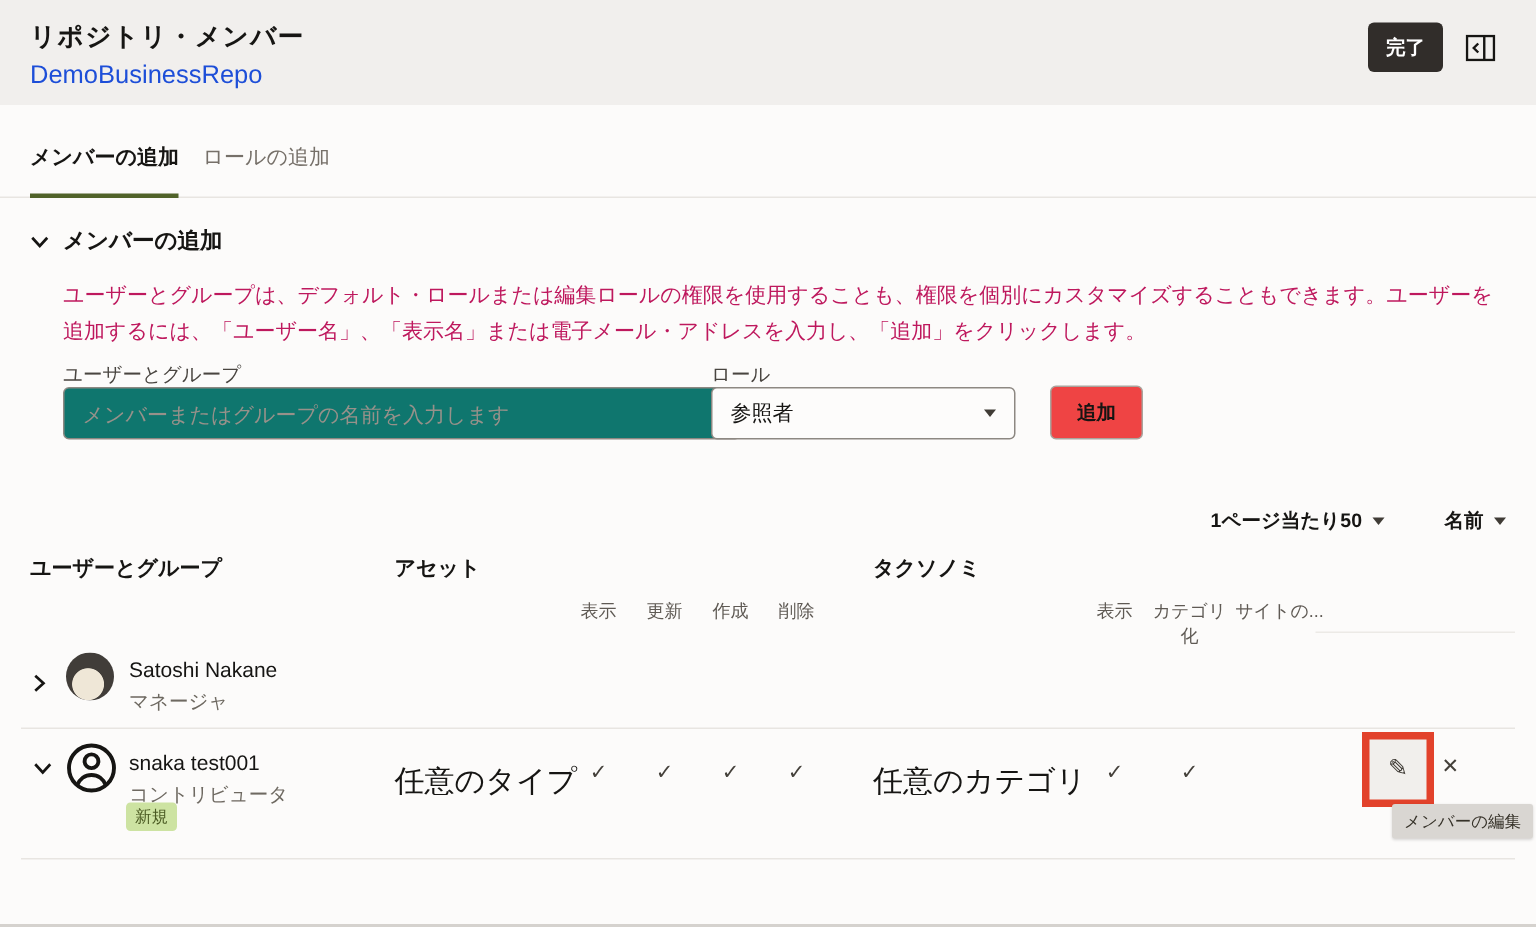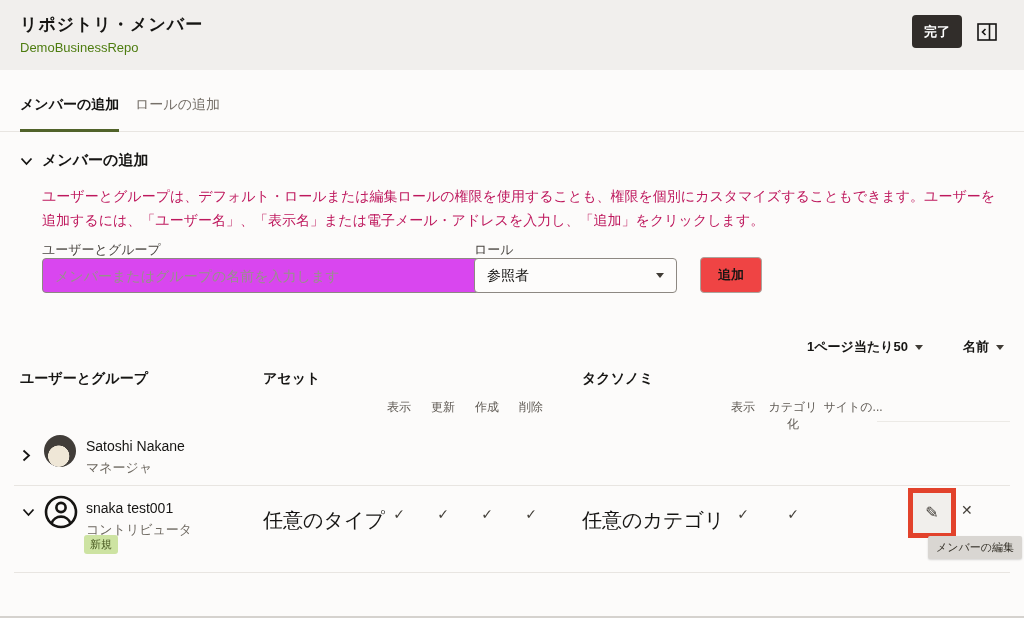--- a/index.html
+++ b/index.html
@@ -3,39 +3,39 @@
 <meta charset="utf-8">
 <style>
   * { margin:0; padding:0; box-sizing:border-box; }
   html,body { width:1024px; height:618px; }
   body { font-family:"Liberation Sans","DejaVu Sans",sans-serif; background:#fcfbfa; color:#161513; }
   #app { position:relative; width:1024px; height:618px; overflow:hidden; background:#fcfbfa; }
 
   
   .hdr { position:absolute; top:0; left:0; width:1024px; height:70px; background:#f1efed; }
   .hdr-title { position:absolute; left:20px; top:13px; font-size:17px; font-weight:bold; letter-spacing:1px; color:#161513; }
-  .hdr-sub { position:absolute; left:20px; top:40px; font-size:13px; color:#4d7c0f; }
+  .hdr-sub { position:absolute; left:20px; top:40px; font-size:17px; color:#1d4ed8; }
   .done-btn { position:absolute; left:912px; top:15px; height:33px; padding:0 12px; background:#312d2a; color:#fff; font-size:13px; font-weight:bold; border:none; border-radius:4px; display:flex; align-items:center; cursor:pointer; }
   .panel-btn { position:absolute; left:977px; top:23px; width:20px; height:18px; background:none; border:none; cursor:pointer; padding:0; }
 
   
   .tabs { position:absolute; top:70px; left:0; width:1024px; height:62px; border-bottom:1px solid #e8e5e1; background:#fcfbfa; }
   .tab { position:absolute; bottom:-1px; font-size:14px; padding-bottom:15px; cursor:pointer; }
   .tab.active { left:20px; font-weight:bold; color:#161513; border-bottom:3px solid #51632a; }
   .tab.inactive { left:135px; color:#767069; border-bottom:3px solid transparent; }
 
   
   .sec-chevron { position:absolute; left:20px; top:157px; }
   .sec-title { position:absolute; left:42px; top:151px; font-size:15px; font-weight:bold; }
   .sec-desc { position:absolute; left:42px; top:184px; width:954px; font-size:14px; line-height:24px; color:#be185d; }
 
   
   .fld-label { position:absolute; top:241px; font-size:13px; color:#494540; }
   .lbl-user { left:42px; } .lbl-role { left:474px; }
-  .txt-input { position:absolute; left:42px; top:258px; width:452px; height:35px; border:1px solid #8d8882; border-radius:4px; background:#d946ef; font-size:14px; padding:0 12px; color:#161513; font-family:inherit; }
+  .txt-input { position:absolute; left:42px; top:258px; width:452px; height:35px; border:1px solid #8d8882; border-radius:4px; background:#0f766e; font-size:14px; padding:0 12px; color:#161513; font-family:inherit; }
   .txt-input::placeholder { color:#97918a; opacity:1; }
   .role-select { position:absolute; left:474px; top:258px; width:203px; height:35px; border:1px solid #8d8882; border-radius:4px; background:#fdfcfb; font-size:14px; display:flex; align-items:center; padding:0 12px; cursor:pointer; }
   .role-select .caret { margin-left:auto; }
   .caret { width:0; height:0; border-left:4px solid transparent; border-right:4px solid transparent; border-top:5px solid #403c36; display:inline-block; }
   .add-btn { position:absolute; left:700px; top:257px; height:36px; padding:0 17px; background:#ef4444; border:1px solid #aaa49d; border-radius:4px; font-size:13px; font-weight:bold; color:#161513; cursor:pointer; }
 
   
   .list-ctrls { position:absolute; top:338px; right:20px; display:flex; gap:40px; align-items:center; }
   .ctrl { font-size:13px; font-weight:bold; color:#161513; display:flex; align-items:center; gap:7px; cursor:pointer; }
 

